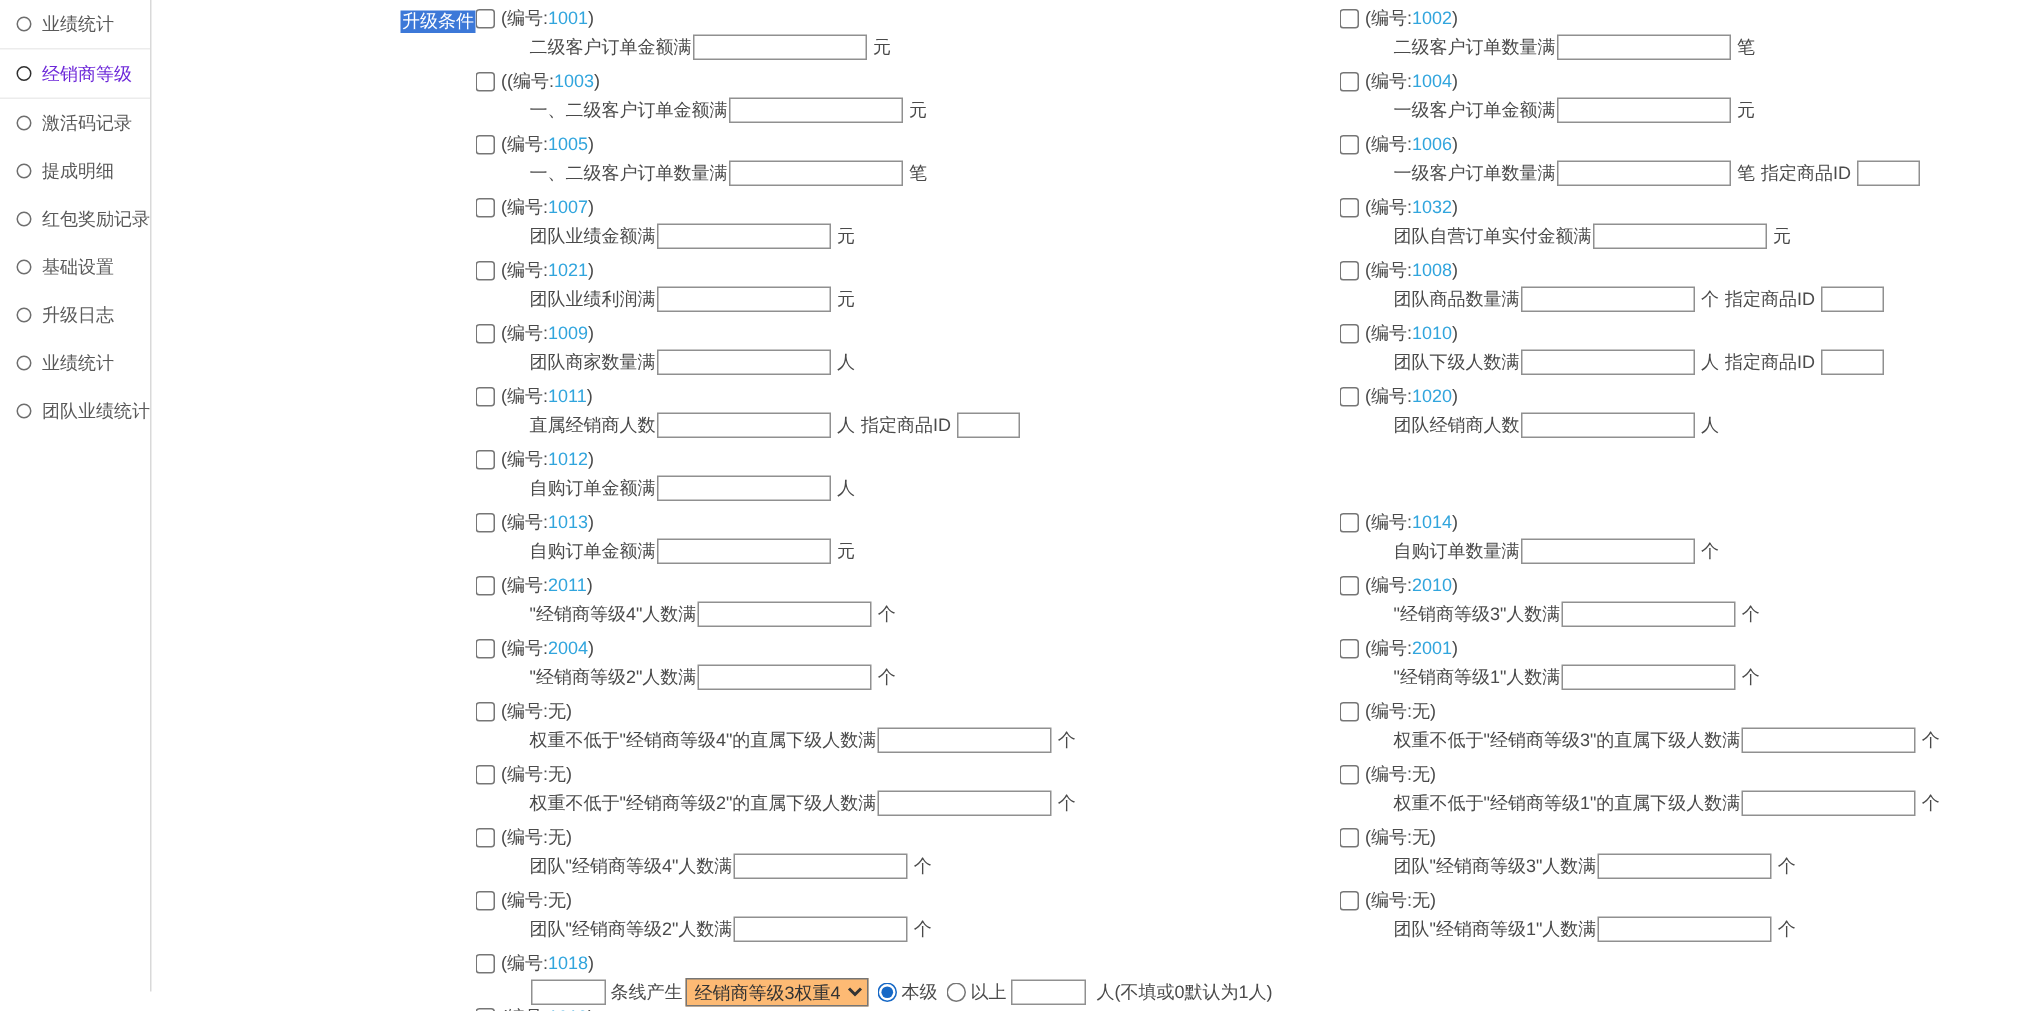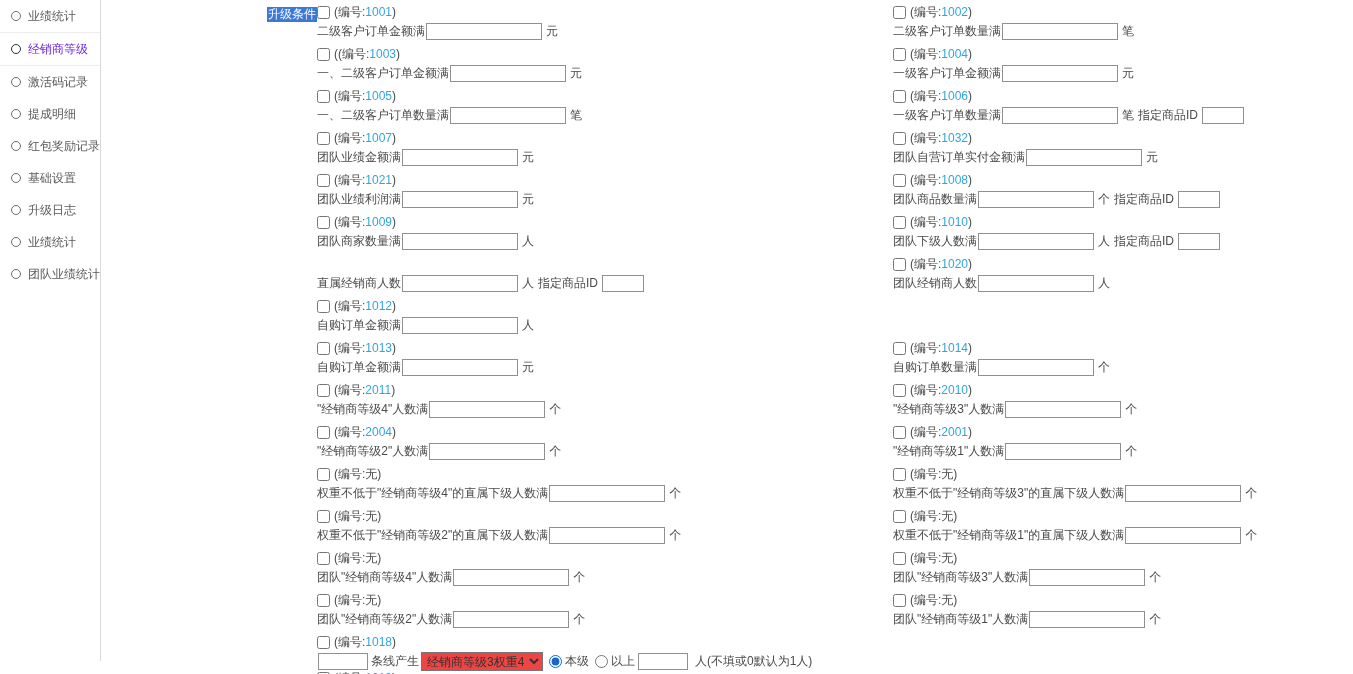--- a/index.html
+++ b/index.html
@@ -29,33 +29,33 @@
     background:#3c78d8;color:#ffffff;padding:0 1px;line-height:15px;
   }
   
   .form{position:absolute;left:317px;top:5px;width:1030px;}
   .frow{display:flex;align-items:flex-end;margin-bottom:6px;}
   .frow.tight{margin-bottom:0;}
   .fcell{width:576px;flex:0 0 auto;}
   .fcell.right{width:auto;}
   .line1{display:flex;align-items:center;height:15px;}
   .line1 input[type=checkbox]{width:13px;height:13px;margin:0 4px 0 0;flex:0 0 auto;}
-  .line2{display:flex;align-items:center;height:19px;margin-top:2px;white-space:nowrap;}
+  .line2{display:flex;align-items:center;height:19px;margin-top:2px;white-space:nowrap;margin-left:36px;}
   .txt-input{
     height:15px;width:110px;border:1px solid #909090;background:#fff;
     margin:0 0 0 1px;padding:0 2px;font:inherit;
   }
   .txt-input.small{width:36px;}
   .txt-input.mini{width:44px;margin-right:3px;}
   .unit{margin-left:4px;}
   .idlabel{margin-left:4px;}
   .idlabel + .txt-input{margin-left:4px;}
   .code-num{color:#31a5dd;}
   .sel{
-    height:19px;border:1px solid #767676;background:#ef4444;font:inherit;
+    height:19px;border:1px solid #767676;background:#fdba74;font:inherit;
     margin:0 2px;padding:0 1px;color:#333;
   }
   .radio{width:13px;height:13px;margin:0 3px 0 4px;accent-color:#1668c6;}
   .radiolabel{margin-right:2px;}
   .tail{margin-left:4px;}
 </style>
 </head>
 <body>
 
 <div class="sidebar">
@@ -245,20 +245,24 @@
           <span>团队下级人数满</span>
           <input class="txt-input" type="text" style="">
           <span class="unit">人</span>
           <span class="idlabel">指定商品ID</span>
           <input class="txt-input small" type="text" style="">
         </div>
       </div>
     </div>
     <div class="frow">
       <div class="fcell left">
+        <div class="line1">
+          <input type="checkbox" style="">
+          <span>(编号:<span class="code-num">1011</span>)</span>
+        </div>
         <div class="line2">
           <span>直属经销商人数</span>
           <input class="txt-input" type="text" style="">
           <span class="unit">人</span>
           <span class="idlabel">指定商品ID</span>
           <input class="txt-input small" type="text" style="">
         </div>
       </div>
       <div class="fcell right">
         <div class="line1">

